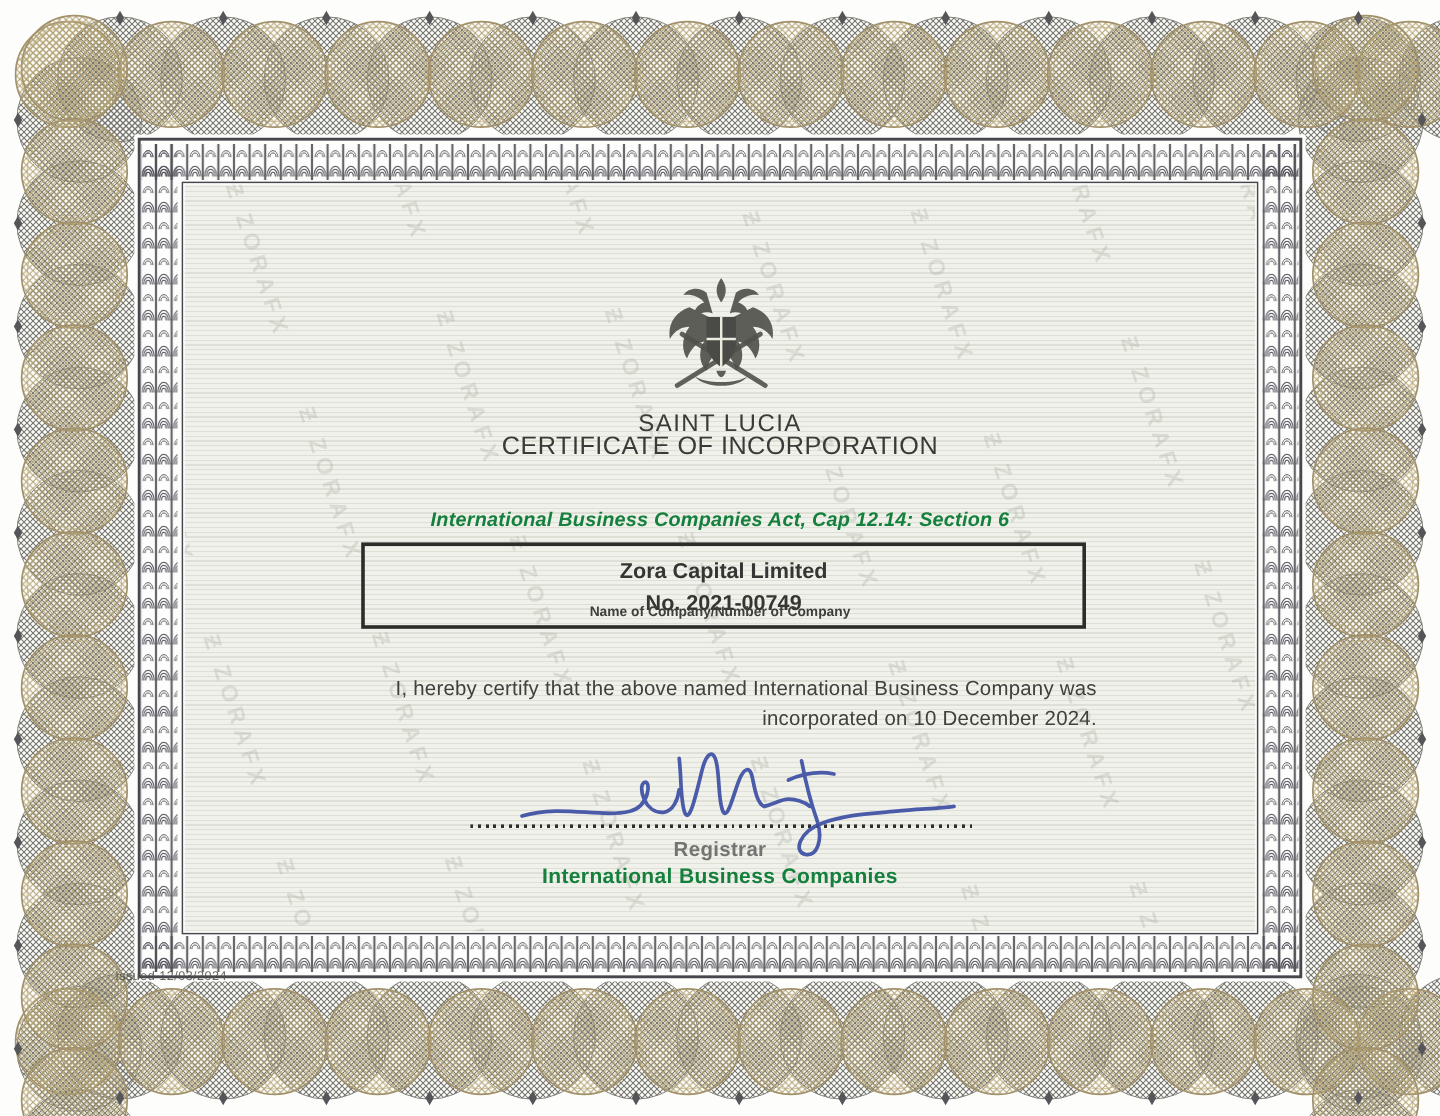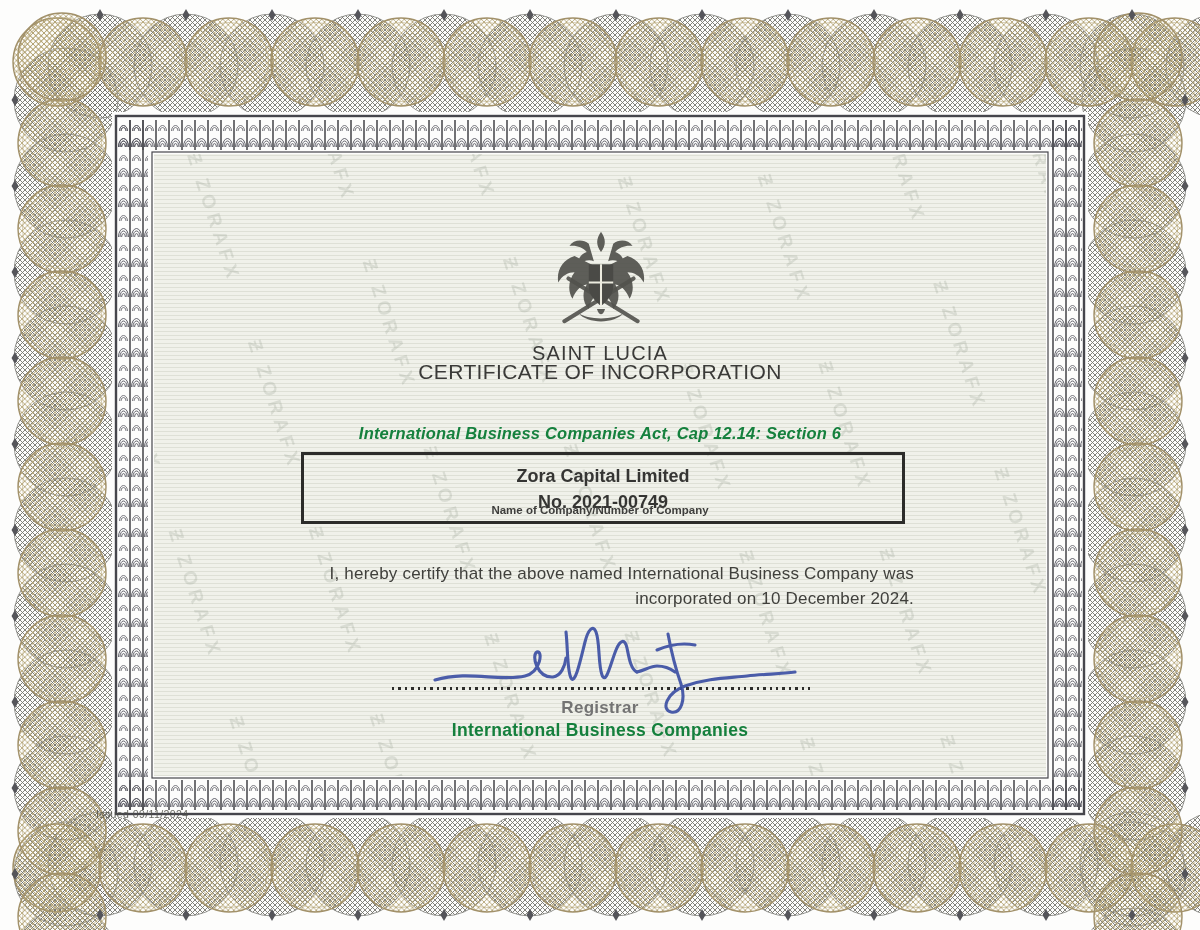--- a/index.html
+++ b/index.html
@@ -325,15 +325,15 @@
         <path d="M212,52 C220,50 226,46 232,46 C240,46 246,49 250,52"></path>
         <path d="M243,14 C246,30 251,50 256,64 C261,80 256,94 246,92 C236,90 241,73 260,66 C282,58 304,58 322,56 C340,54 356,54 370,52"></path>
         <path d="M232,30 C246,24 260,23 270,25"></path>
       </g>
     </svg>
     <div class="dots"></div>
 
     <div class="ctr reg">Registrar</div>
     <div class="ctr dept">International Business Companies</div>
 
-    <div class="issued">Issued 09/11/2024</div>
+    <div class="issued">Issued 12/03/2024</div>
   </div>
 </div>
 
 </body></html>

